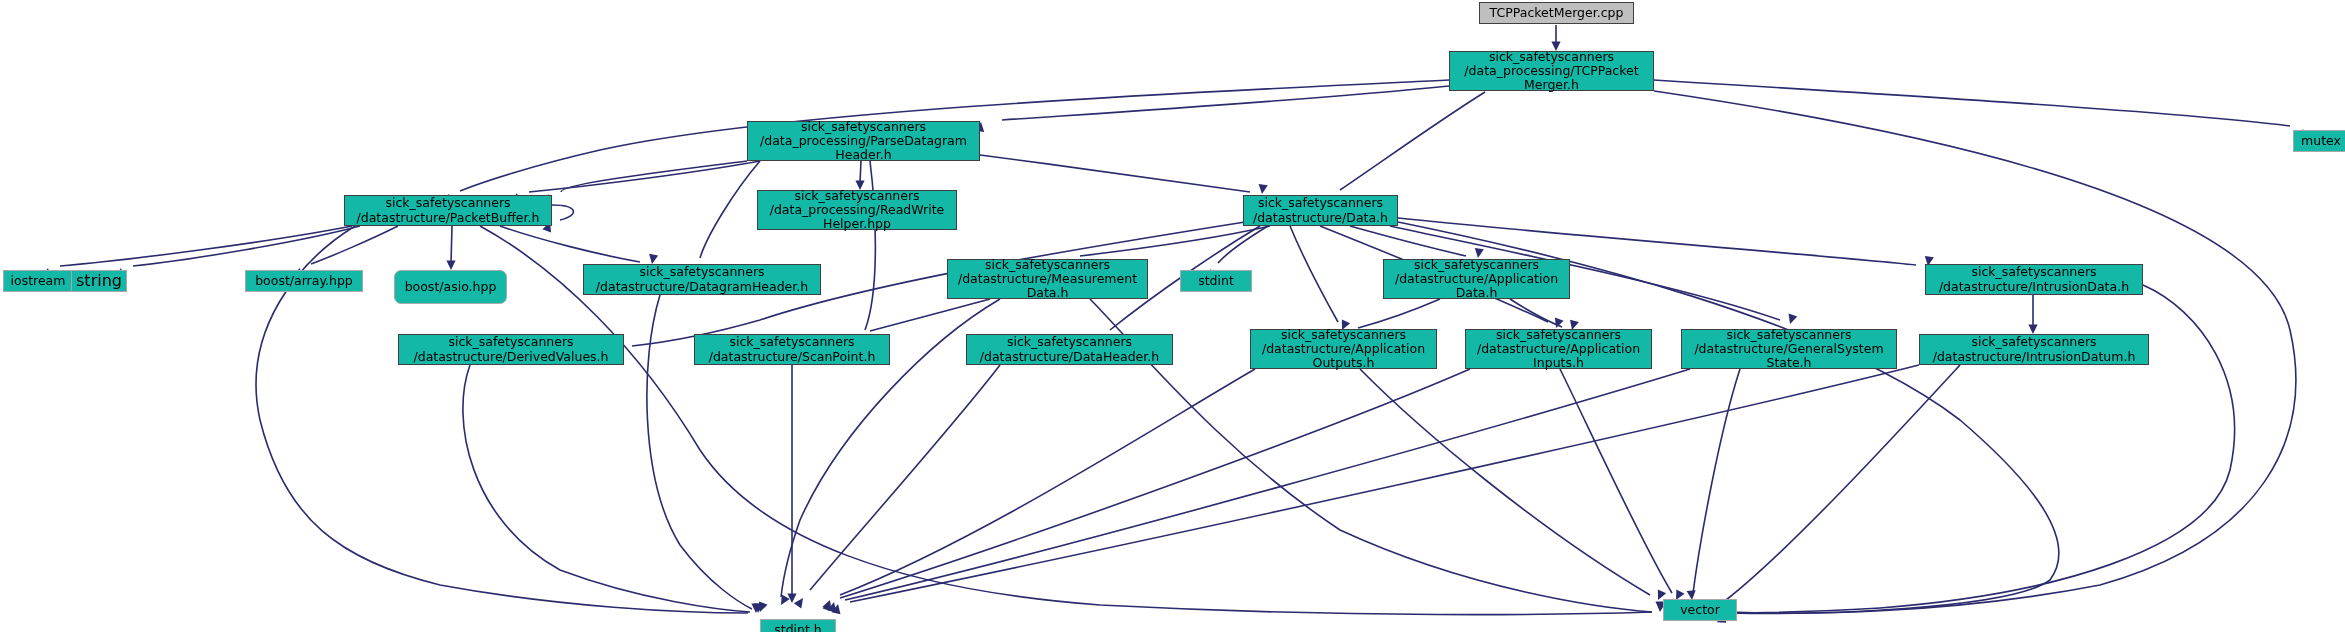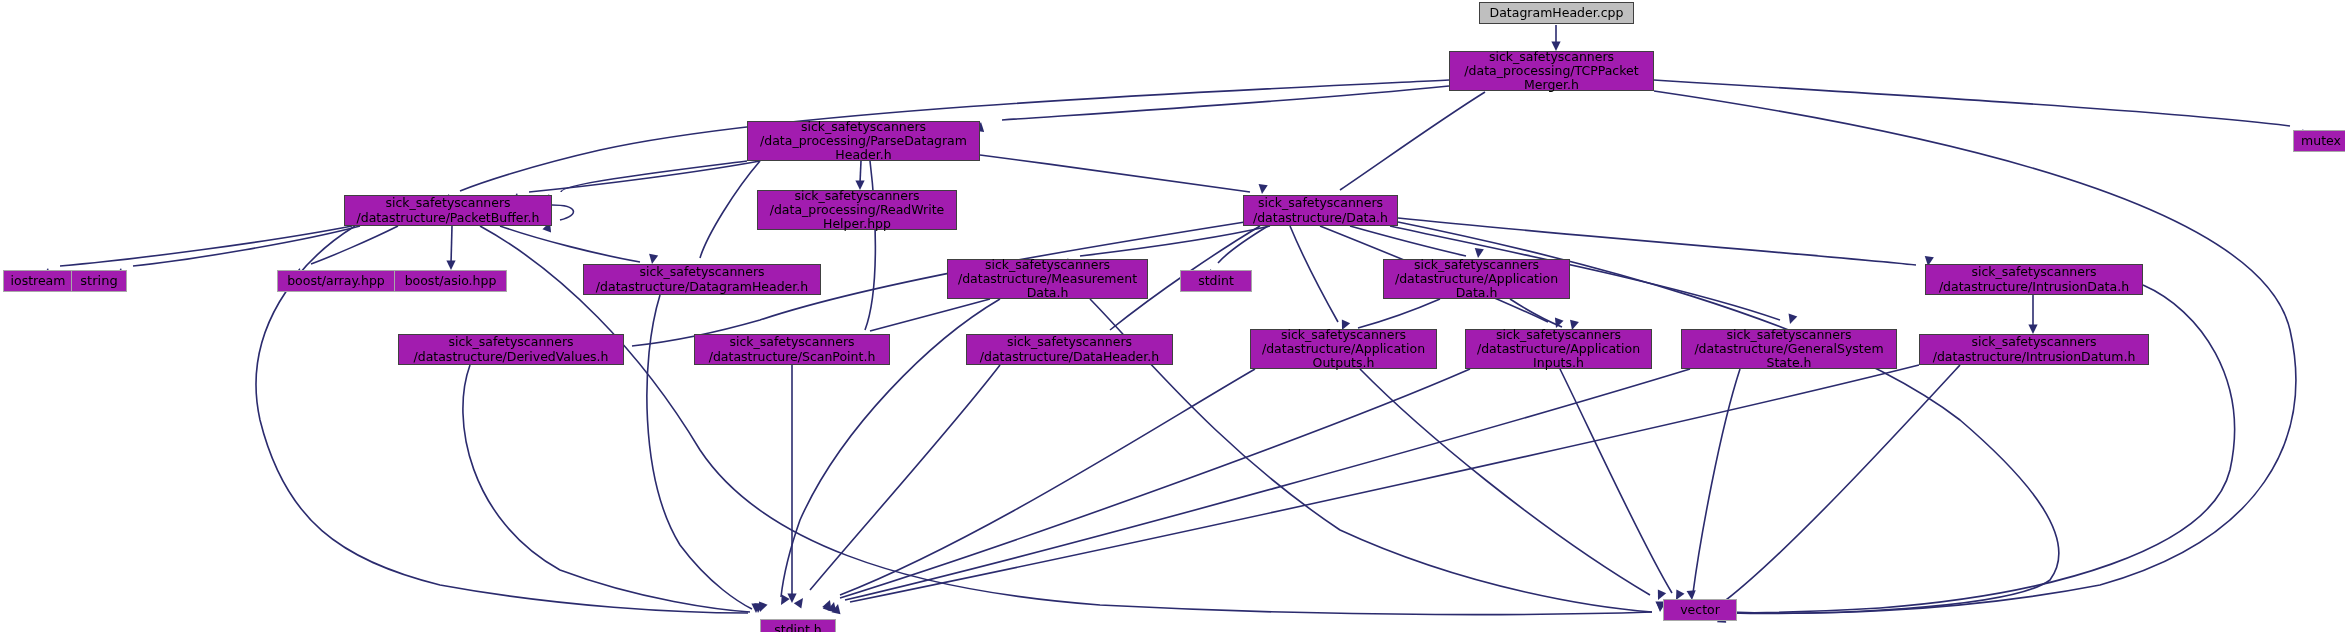--- a/index.html
+++ b/index.html
@@ -33,21 +33,21 @@
   }
   .node {
     position: absolute;
     box-sizing: border-box;
     display: flex;
     align-items: center;
     justify-content: center;
     text-align: center;
     line-height: 1.13;
     color: #000000;
-    background: #a21caf;
+    background: #14b8a6;
     border: 1px solid #a8a8a8;
     white-space: pre;
   }
   .node.thick {
     border: 1.6px solid #404040;
   }
   .node.root {
     background: #bfbfbf;
     border: 1.6px solid #404040;
   }
@@ -156,39 +156,39 @@
         <polygon points="0,0 -4.6,-9.5 4.6,-9.5" class="arrow-head" transform="translate(834,602) rotate(193)"></polygon>
         <path d="M 1740,369 C 1720,430 1700,540 1693,593" class="edge-path"></path>
         <polygon points="0,0 -4.6,-9.5 4.6,-9.5" class="arrow-head" transform="translate(1692,600) rotate(355)"></polygon>
         <path d="M 1919,365 C 1700,420 1130,545 850,602" class="edge-path"></path>
         <polygon points="0,0 -4.6,-9.5 4.6,-9.5" class="arrow-head" transform="translate(838,604) rotate(192)"></polygon>
         <path d="M 1960,365 C 1900,430 1790,550 1726,600" class="edge-path"></path>
         <polygon points="0,0 -4.6,-9.5 4.6,-9.5" class="arrow-head" transform="translate(1718,605) rotate(218)"></polygon>
       </g>
   </svg>
   <div id="nodes-layer">
-      <div class="node root" style="left: 1479px; top: 2px; width: 155px; height: 22px; font-size: 12.5px;"><span class="node-label">DatagramHeader.cpp</span></div>
+      <div class="node root" style="left: 1479px; top: 2px; width: 155px; height: 22px; font-size: 12.5px;"><span class="node-label">TCPPacketMerger.cpp</span></div>
       <div class="node thick" style="left: 1449px; top: 51px; width: 205px; height: 40px; font-size: 12.5px;"><span class="node-label">sick_safetyscanners
 /data_processing/TCPPacket
 Merger.h</span></div>
       <div class="node thin" style="left: 2281px; top: 130px; width: 56px; height: 22px; font-size: 12.5px; margin-left: 12px;"><span class="node-label">mutex</span></div>
       <div class="node thick" style="left: 747px; top: 121px; width: 233px; height: 40px; font-size: 12.5px;"><span class="node-label">sick_safetyscanners
 /data_processing/ParseDatagram
 Header.h</span></div>
       <div class="node thick" style="left: 344px; top: 195px; width: 208px; height: 31px; font-size: 12.5px;"><span class="node-label">sick_safetyscanners
 /datastructure/PacketBuffer.h</span></div>
       <div class="node thick" style="left: 757px; top: 190px; width: 200px; height: 40px; font-size: 12.5px;"><span class="node-label">sick_safetyscanners
 /data_processing/ReadWrite
 Helper.hpp</span></div>
       <div class="node thick" style="left: 1243px; top: 195px; width: 155px; height: 31px; font-size: 12.5px;"><span class="node-label">sick_safetyscanners
 /datastructure/Data.h</span></div>
       <div class="node thin" style="left: 3px; top: 270px; width: 70px; height: 22px; font-size: 12.5px;"><span class="node-label">iostream</span></div>
-      <div class="node thin" style="left: 71px; top: 270px; width: 56px; height: 22px; font-size: 13px;"><span class="node-label">string</span></div>
-      <div class="node thin" style="left: 245px; top: 270px; width: 118px; height: 22px; font-size: 12.5px; margin-left: 32px;"><span class="node-label">boost/array.hpp</span></div>
-      <div class="node thin" style="left: 394px; top: 270px; width: 113px; height: 22px; font-size: 12.5px;"><span class="node-label">boost/asio.hpp</span></div>
+      <div class="node thin" style="left: 71px; top: 270px; width: 56px; height: 22px; font-size: 16px;"><span class="node-label">string</span></div>
+      <div class="node thin" style="left: 245px; top: 270px; width: 118px; height: 22px; font-size: 12.5px;"><span class="node-label">boost/array.hpp</span></div>
+      <div class="node thin" style="left: 394px; top: 270px; width: 113px; height: 34px; font-size: 12.5px; border-radius: 7px;"><span class="node-label">boost/asio.hpp</span></div>
       <div class="node thick" style="left: 583px; top: 264px; width: 238px; height: 31px; font-size: 12.5px;"><span class="node-label">sick_safetyscanners
 /datastructure/DatagramHeader.h</span></div>
       <div class="node thick" style="left: 947px; top: 259px; width: 201px; height: 40px; font-size: 12.5px;"><span class="node-label">sick_safetyscanners
 /datastructure/Measurement
 Data.h</span></div>
       <div class="node thin" style="left: 1180px; top: 270px; width: 72px; height: 22px; font-size: 12.5px;"><span class="node-label">stdint</span></div>
       <div class="node thick" style="left: 1383px; top: 259px; width: 187px; height: 40px; font-size: 12.5px;"><span class="node-label">sick_safetyscanners
 /datastructure/Application
 Data.h</span></div>
       <div class="node thick" style="left: 1925px; top: 264px; width: 218px; height: 31px; font-size: 12.5px;"><span class="node-label">sick_safetyscanners

